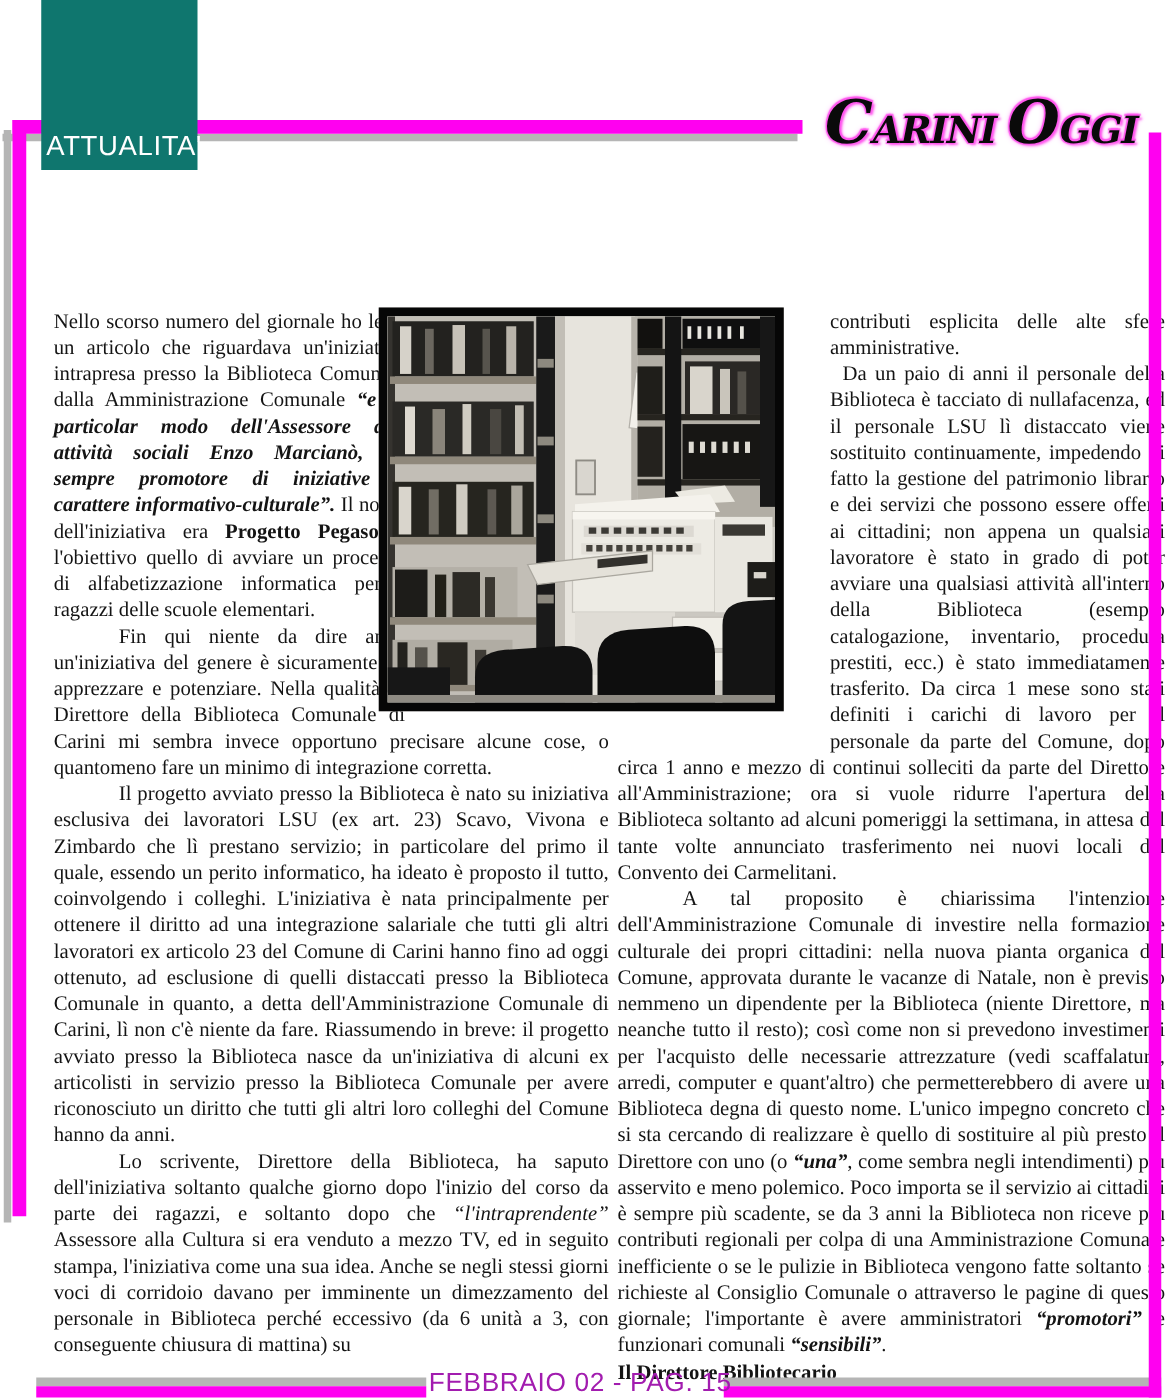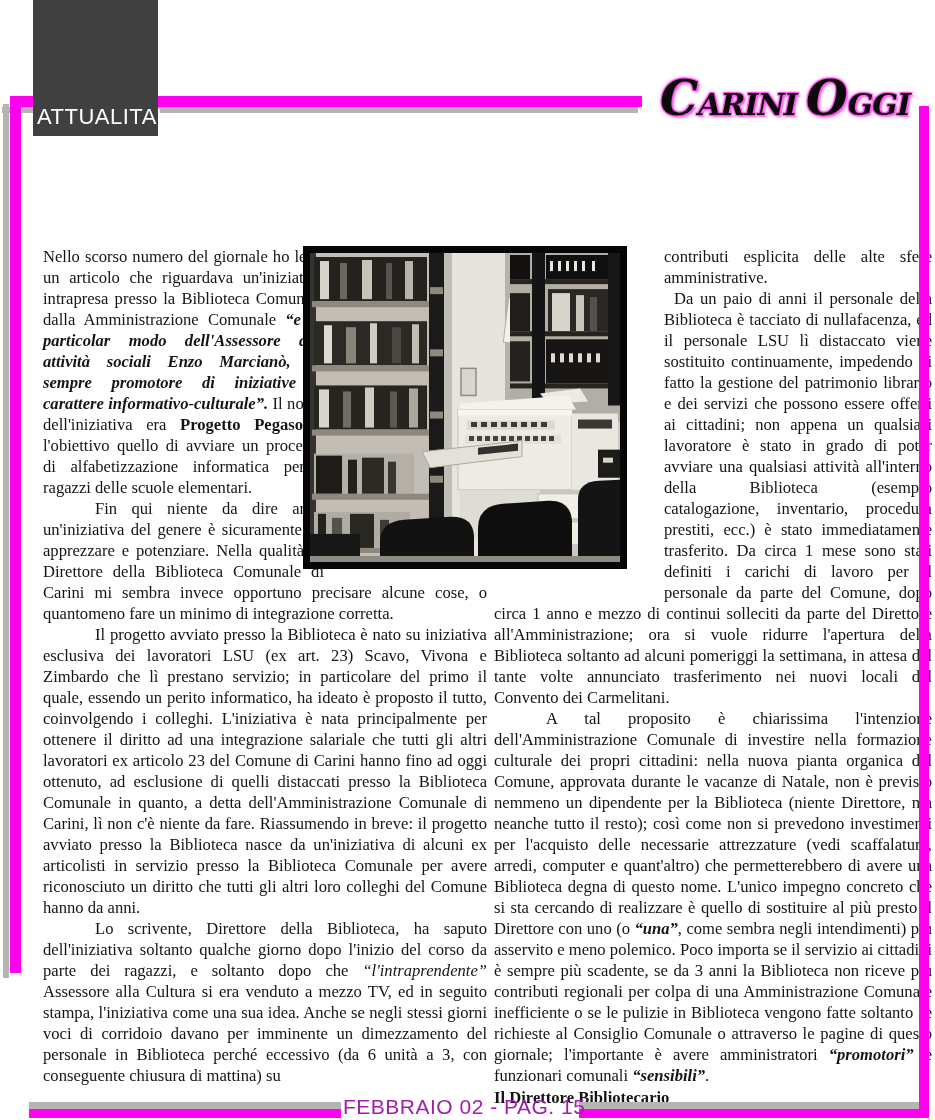--- a/index.html
+++ b/index.html
@@ -3,21 +3,21 @@
 <meta charset="utf-8">
 <style>
   * { margin:0; padding:0; box-sizing:border-box; }
   html,body { background:#ffffff; }
   .page {
     position:relative; width:935px; height:1120px; background:#ffffff;
     overflow:hidden; font-family:"Liberation Serif", serif;
   }
 
   
-  .black-box { position:absolute; left:33px; top:0; width:125px; height:136px; background:#404040; z-index:3; }
+  .black-box { position:absolute; left:33px; top:0; width:125px; height:136px; background:#0f766e; z-index:3; }
   .section-label {
     position:absolute; left:4px; bottom:6px; color:#fff;
     font-family:"Liberation Sans", sans-serif; font-size:22px; letter-spacing:.5px; white-space:nowrap;
   }
   .bar { position:absolute; }
   .bar.magenta { background:#ff00f0; }
   .bar.gray { background:#b5b5b5; }
   .top-bar-m { left:10px; top:96px; width:632px; height:11px; z-index:2; }
   .top-bar-g { left:2px;  top:107px; width:636px; height:6px; z-index:1; }
   .left-border-m { left:10px; top:96px; width:11px; height:877px; z-index:2; }

